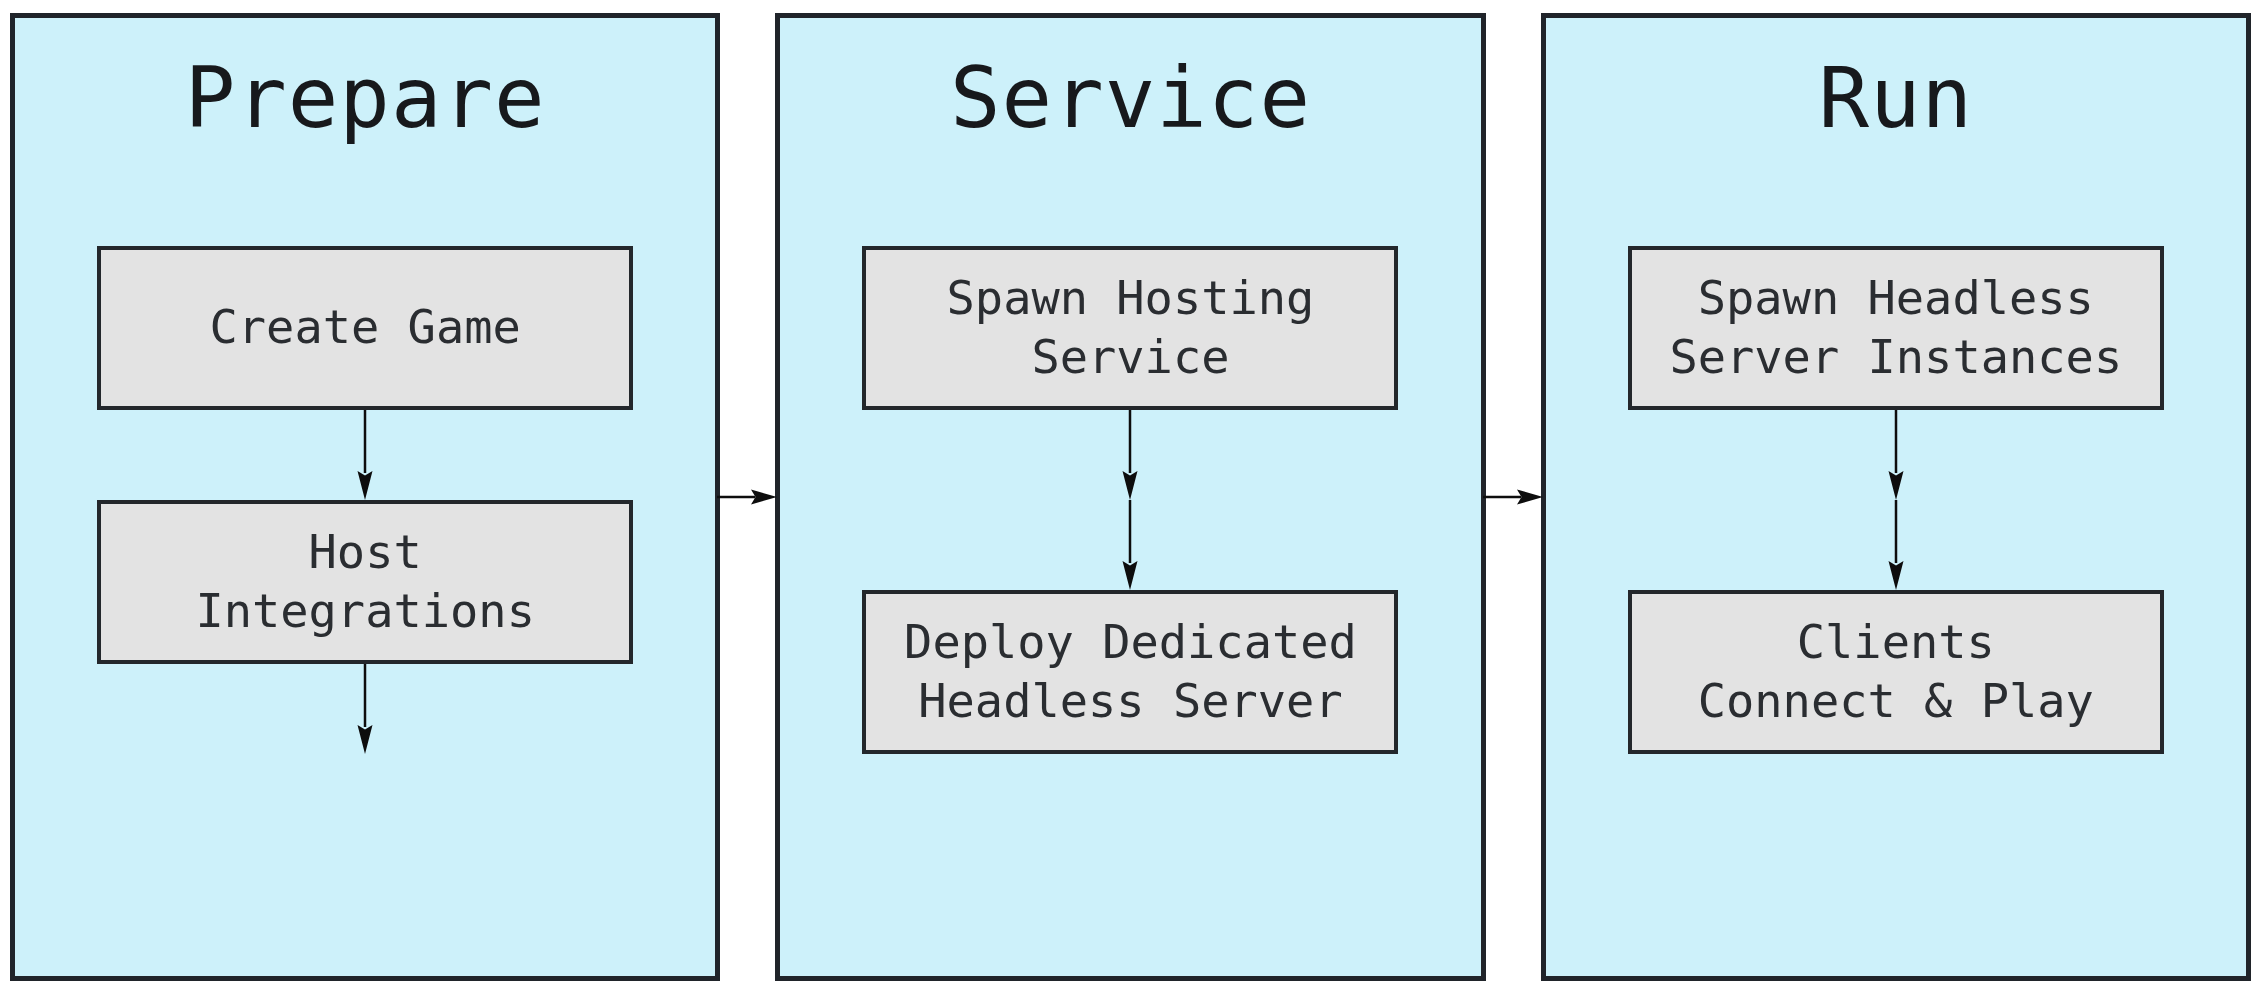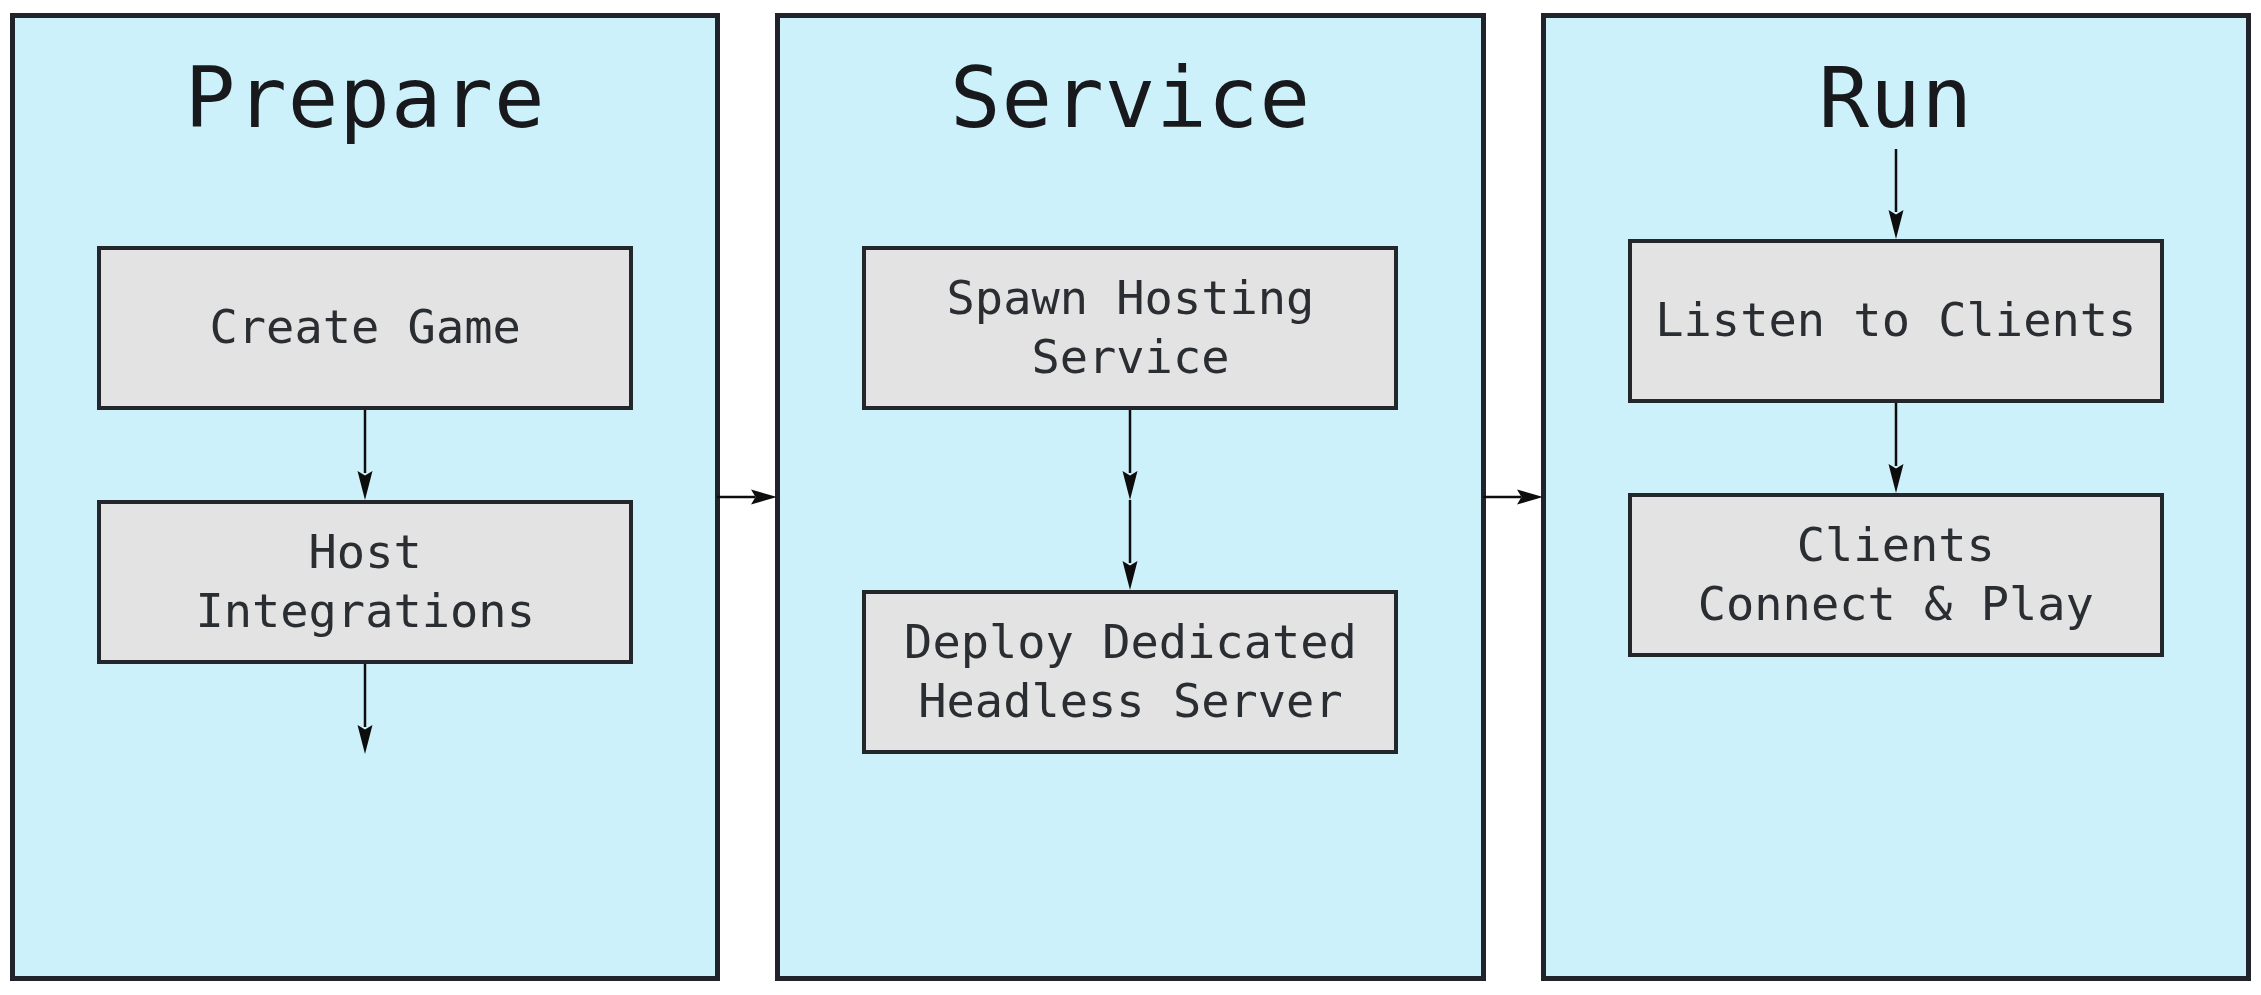--- a/index.html
+++ b/index.html
@@ -98,25 +98,26 @@
     <svg class="v-arrow" viewBox="0 0 26 90">
       <line x1="13" y1="0" x2="13" y2="63"></line>
       <polygon points="13,90 5.5,61 13,65.5 20.5,61"></polygon>
     </svg>
     <div class="node">Deploy Dedicated
 Headless Server</div>
   </section>
 
   <section class="panel">
     <h2 class="panel-title">Run</h2>
+    <div class="node first">Spawn Headless
+Server Instances</div>
     <svg class="v-arrow" viewBox="0 0 26 90">
       <line x1="13" y1="0" x2="13" y2="63"></line>
       <polygon points="13,90 5.5,61 13,65.5 20.5,61"></polygon>
     </svg>
-    <div class="node">Listen to Clients</div>
     <svg class="v-arrow" viewBox="0 0 26 90">
       <line x1="13" y1="0" x2="13" y2="63"></line>
       <polygon points="13,90 5.5,61 13,65.5 20.5,61"></polygon>
     </svg>
     <div class="node">Clients
 Connect &amp; Play</div>
   </section>
 
   <svg class="h-arrow gap-1" viewBox="0 0 60 30">
     <line x1="0" y1="15" x2="38" y2="15"></line>

